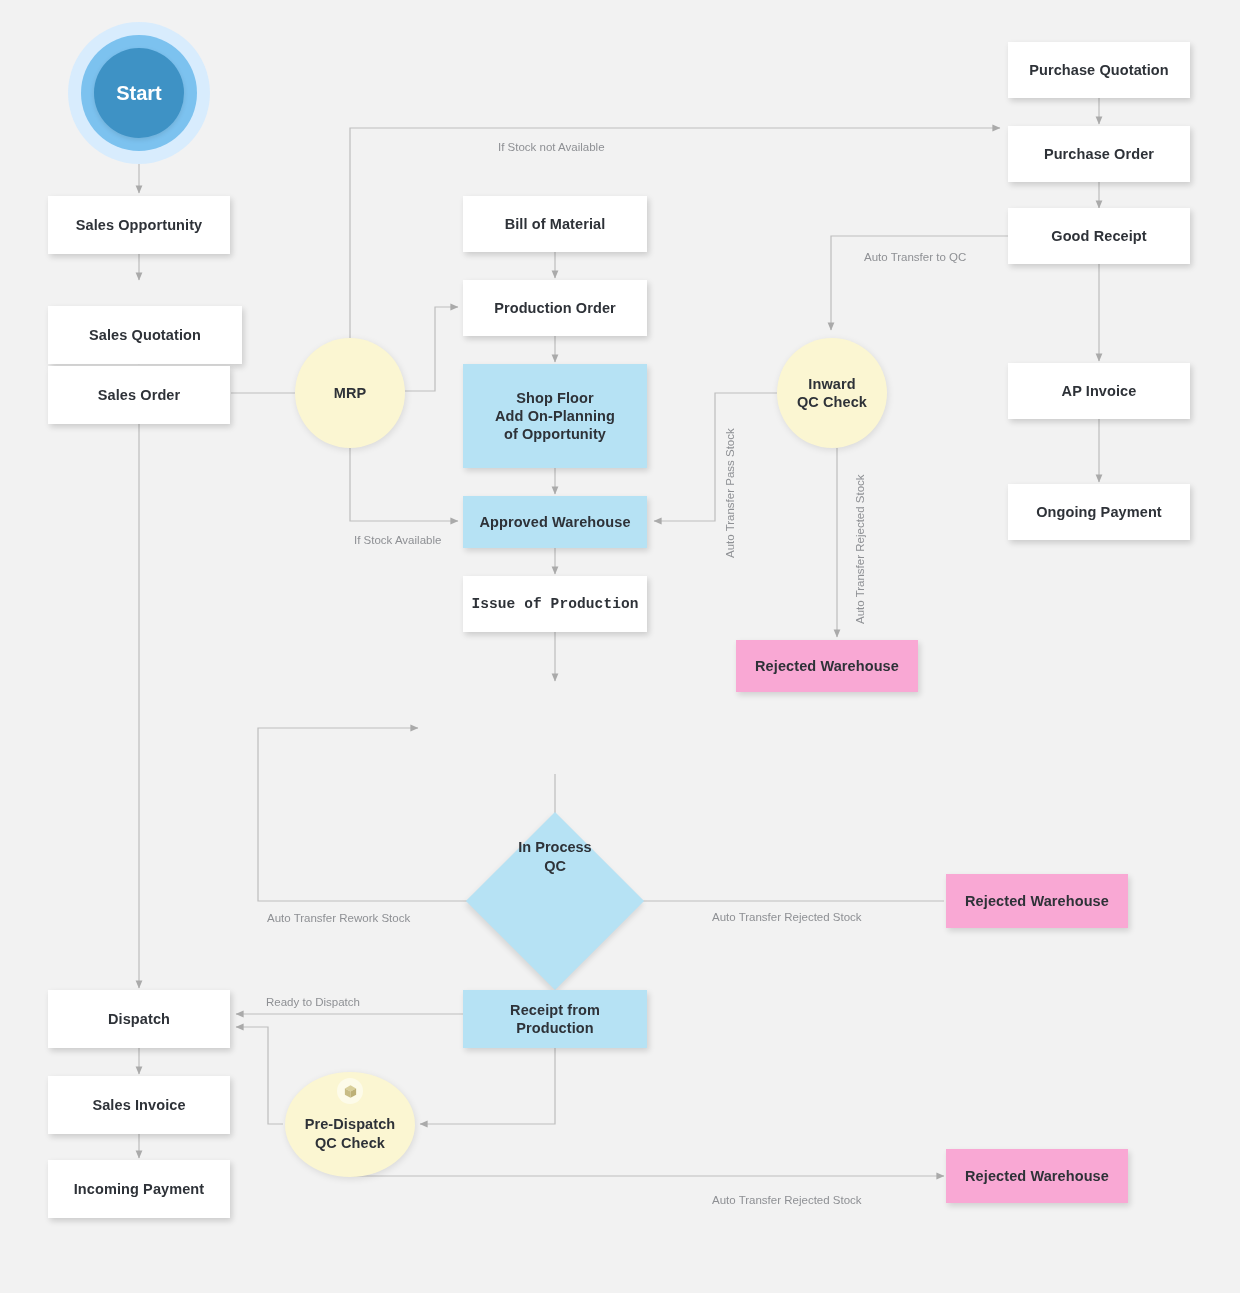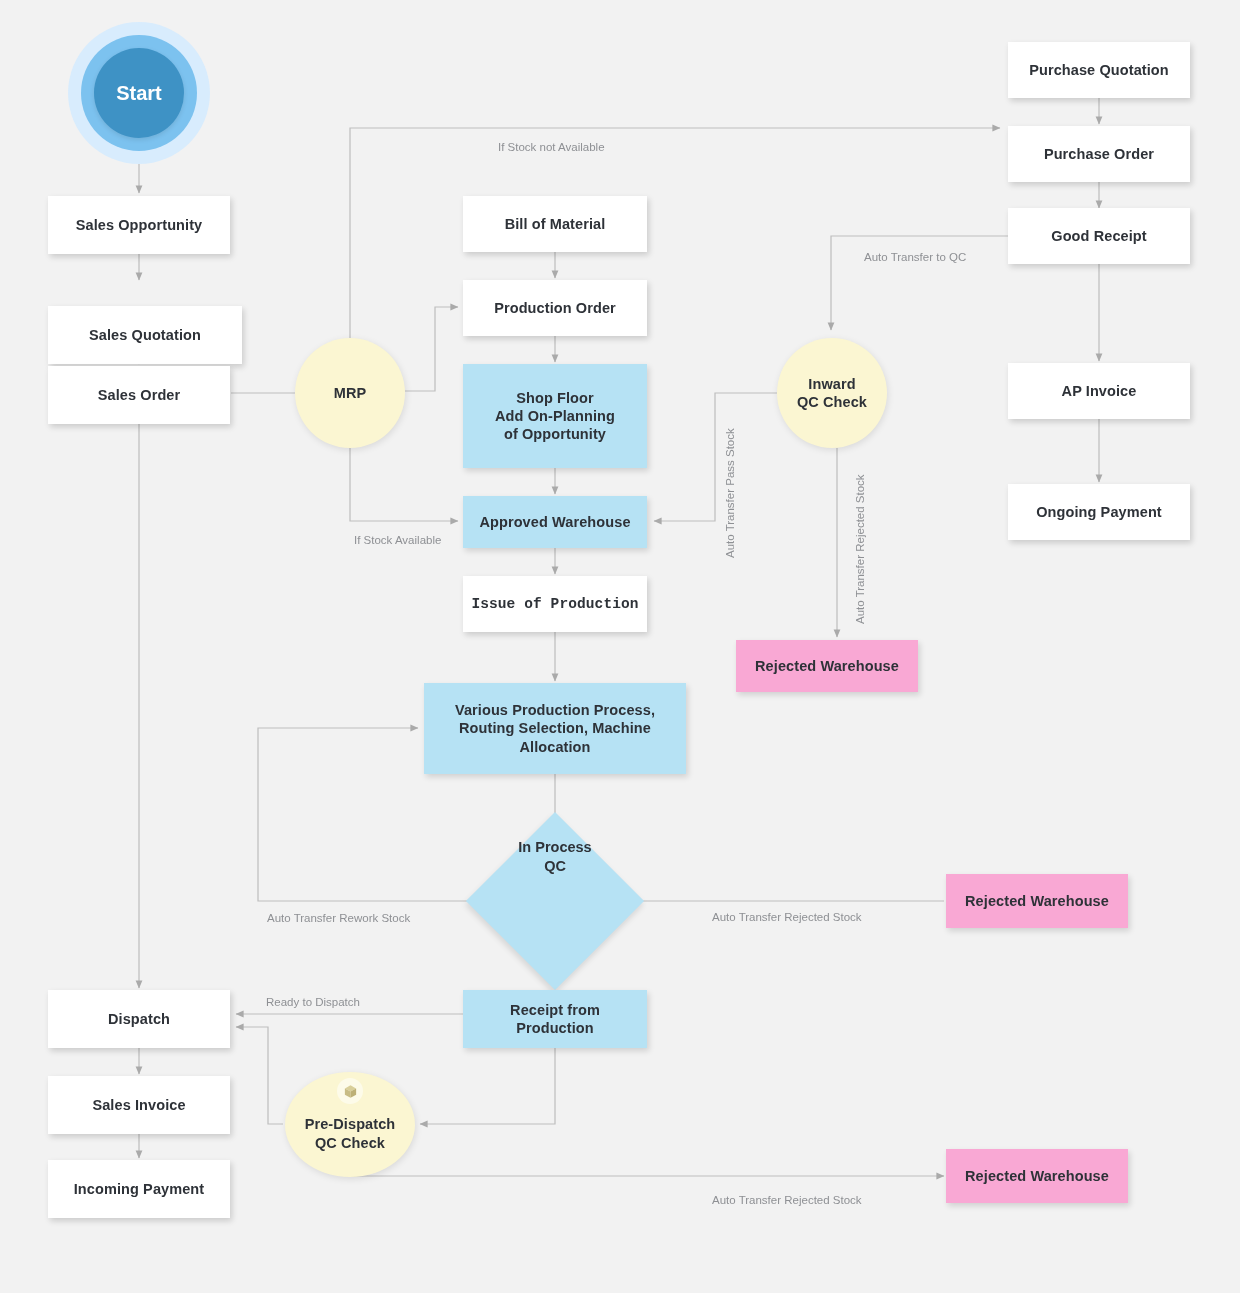--- a/index.html
+++ b/index.html
@@ -260,25 +260,20 @@
   </div>
 
   <div class="node box blue" style="left:463px; top:496px; width:184px; height:52px;">
     <span>Approved Warehouse</span>
   </div>
 
   <div class="node box" style="left:463px; top:576px; width:184px; height:56px;font-family:Liberation Mono, monospace;">
     <span>Issue of Production</span>
   </div>
 
-  <div class="node box blue" style="left:424px; top:683px; width:262px; height:91px; flex-direction:column;">
-    <span>Various Production Process,</span>
-    <span>Routing Selection, Machine</span>
-    <span>Allocation</span>
-  </div>
 
   <div class="diamond-wrap" style="left:492px; top:838px; width:126px; height:126px;">
     <div class="diamond-shape"></div>
     <div class="diamond-label" style="flex-direction:column;">
       <span>In Process</span>
       <span>QC</span>
     </div>
   </div>
 
   <div class="node box blue" style="left:463px; top:990px; width:184px; height:58px; flex-direction:column;">

